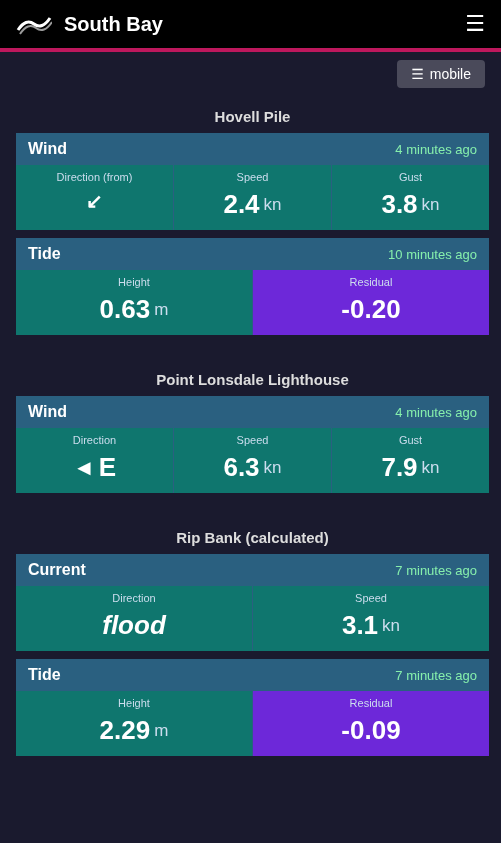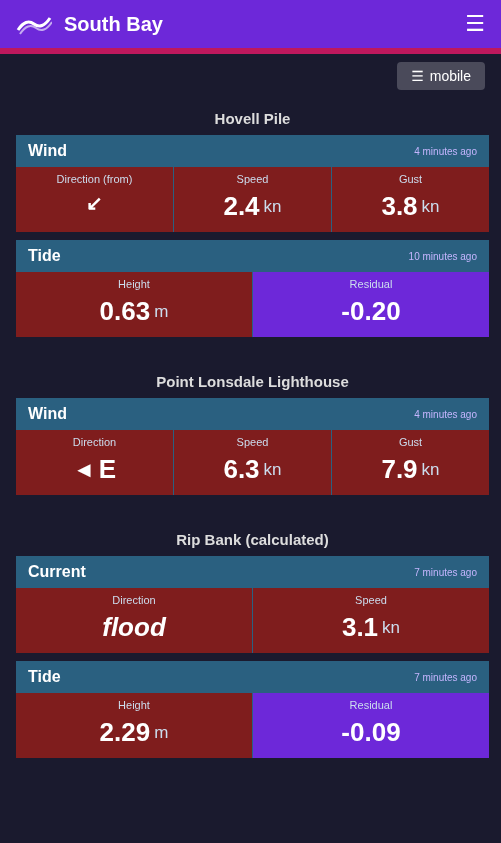--- a/index.html
+++ b/index.html
@@ -6,26 +6,26 @@
     body {
       background-color: #1a1a2e;
       font-family: Arial, sans-serif;
       width: 501px;
       min-height: 843px;
       color: white;
     }
 
     
     .header {
-      background-color: #6d28d9;
+      background-color: #000000;
       display: flex;
       align-items: center;
       justify-content: space-between;
       padding: 10px 16px;
-      border-bottom: 6px solid #be185d;
+      border-bottom: 4px solid #be185d;
     }
     .header-left {
       display: flex;
       align-items: center;
       gap: 12px;
     }
     .header-logo {
       width: 36px;
       height: 28px;
     }
@@ -84,32 +84,32 @@
       align-items: center;
       padding: 7px 12px;
       background-color: #2a6080;
     }
     .card-header-label {
       font-size: 16px;
       font-weight: bold;
       color: white;
     }
     .card-header-time {
-      font-size: 10px;
-      color: #c4b5fd;
+      font-size: 13px;
+      color: #86efac;
       text-align: center;
     }
 
     
     .data-grid {
       display: flex;
     }
     .data-cell {
       flex: 1;
-      background-color: #7f1d1d;
+      background-color: #0f766e;
       padding: 6px 8px 10px 8px;
       text-align: center;
       border-right: 1px solid #2a6080;
     }
     .data-cell:last-child {
       border-right: none;
     }
     .data-cell.red {
       background-color: #6d28d9;
     }

